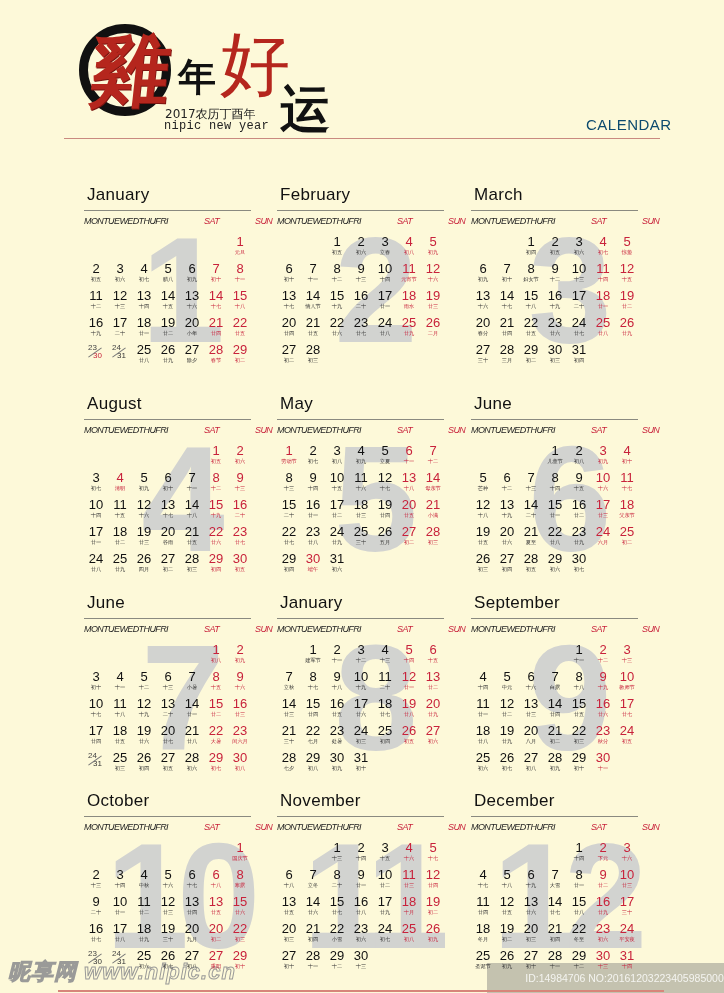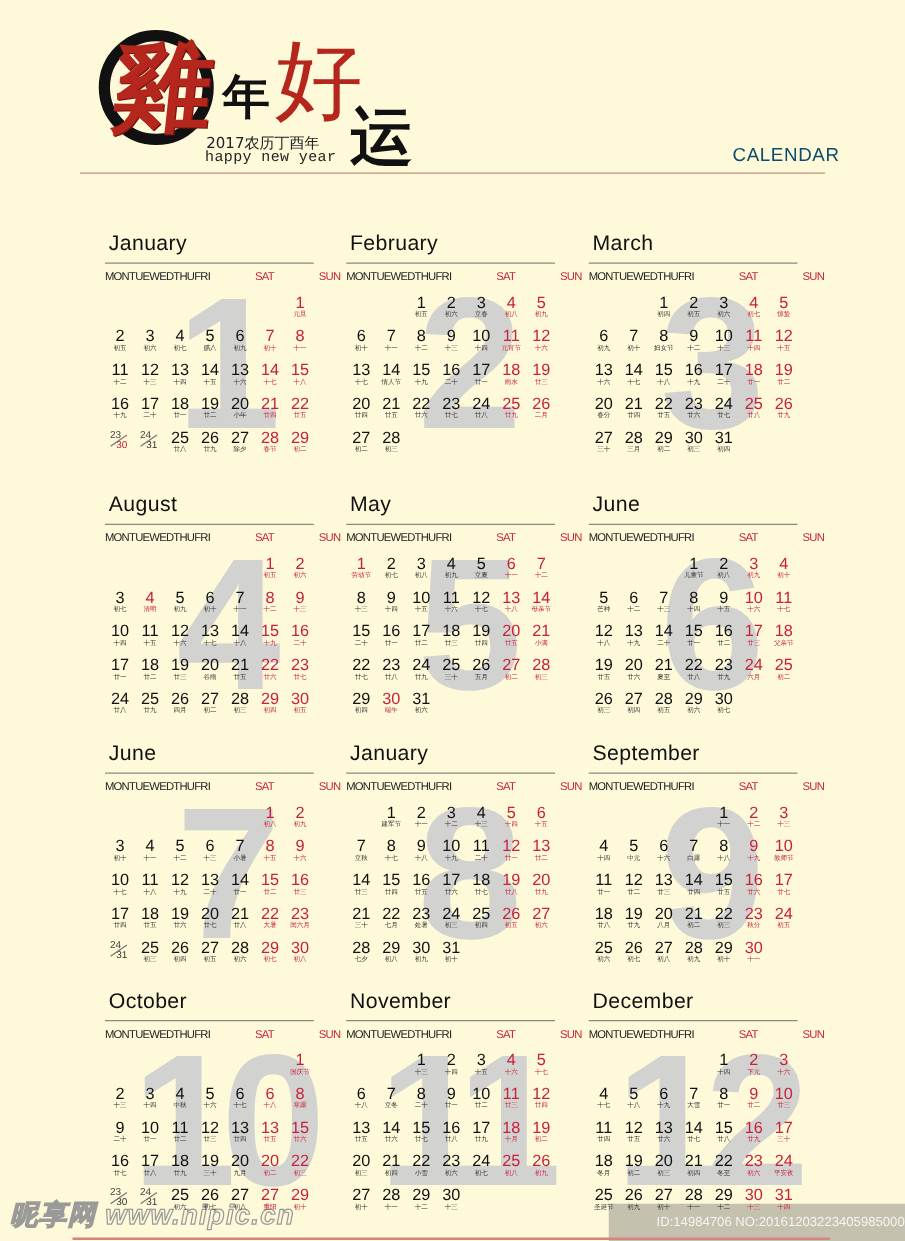--- a/index.html
+++ b/index.html
@@ -34,21 +34,21 @@
 
   .month { position: absolute; width: 168px; height: 180px; }
   .month-name { position: absolute; left: 3px; top: 0; font-size: 17px; color: #111; letter-spacing: 0.3px; }
   .month-rule { position: absolute; left: 0; top: 25px; width: 167px; height: 1px; background: #8a8a80; }
   .big-num {
     position: absolute; left: 18px; top: 30px; width: 150px; height: 150px;
     font-size: 150px; font-weight: bold; color: #d2d3d0; line-height: 150px;
     text-align: center; font-family: "Liberation Sans", sans-serif;
     letter-spacing: -12px; z-index: 0; pointer-events: none;
   }
-  .dow { position: absolute; top: 31px; left: 0; width: 168px; display: flex; z-index: 1; }
+  .dow { position: absolute; top: 31px; left: 0; width: 168px; display: flex; z-index: 1; font-style: italic; }
   .dow span { width: 24px; text-align: center; font-size: 9px; color: #222; letter-spacing: -0.6px; }
   .dow span.we { color: #c8223b; margin-left: 36px; }
   .grid { position: absolute; top: 50px; left: 0; width: 168px; z-index: 1; }
   .row { display: flex; height: 27px; }
   .cell { width: 24px; text-align: center; position: relative; }
   .cell .d { display: block; font-size: 13px; line-height: 14px; color: #111; }
   .cell .l { display: block; font-size: 5.5px; line-height: 7px; color: #333; white-space: nowrap; transform: scale(0.95); }
   .cell.red .d, .cell.red .l { color: #c8223b; }
   .cell.split .d { font-size: 8px; line-height: 9px; color: #444; text-align: left; padding-left: 4px; }
   .cell.split .d2 { display: block; font-size: 8px; line-height: 8px; color: #c8223b; text-align: left; padding-left: 9px; }
@@ -70,21 +70,21 @@
 </head>
 <body>
 
 <div class="header">
   <div class="logo-ring"></div>
   <div class="logo-ji">雞</div>
   <div class="logo-nian">年</div>
   <div class="logo-hao">好</div>
   <div class="logo-yun">运</div>
   <div class="logo-sub1">2017农历丁酉年</div>
-  <div class="logo-sub2">happy new year</div>
+  <div class="logo-sub2">nipic new year</div>
   <div class="year-label">CALENDAR</div>
   <div class="top-rule"></div>
 </div>
 
 <div id="months">
     <div class="month" style="left: 84px; top: 185px;">
       <div class="big-num">1</div>
       <div class="month-name">January</div>
       <div class="month-rule"></div>
       <div class="dow">

